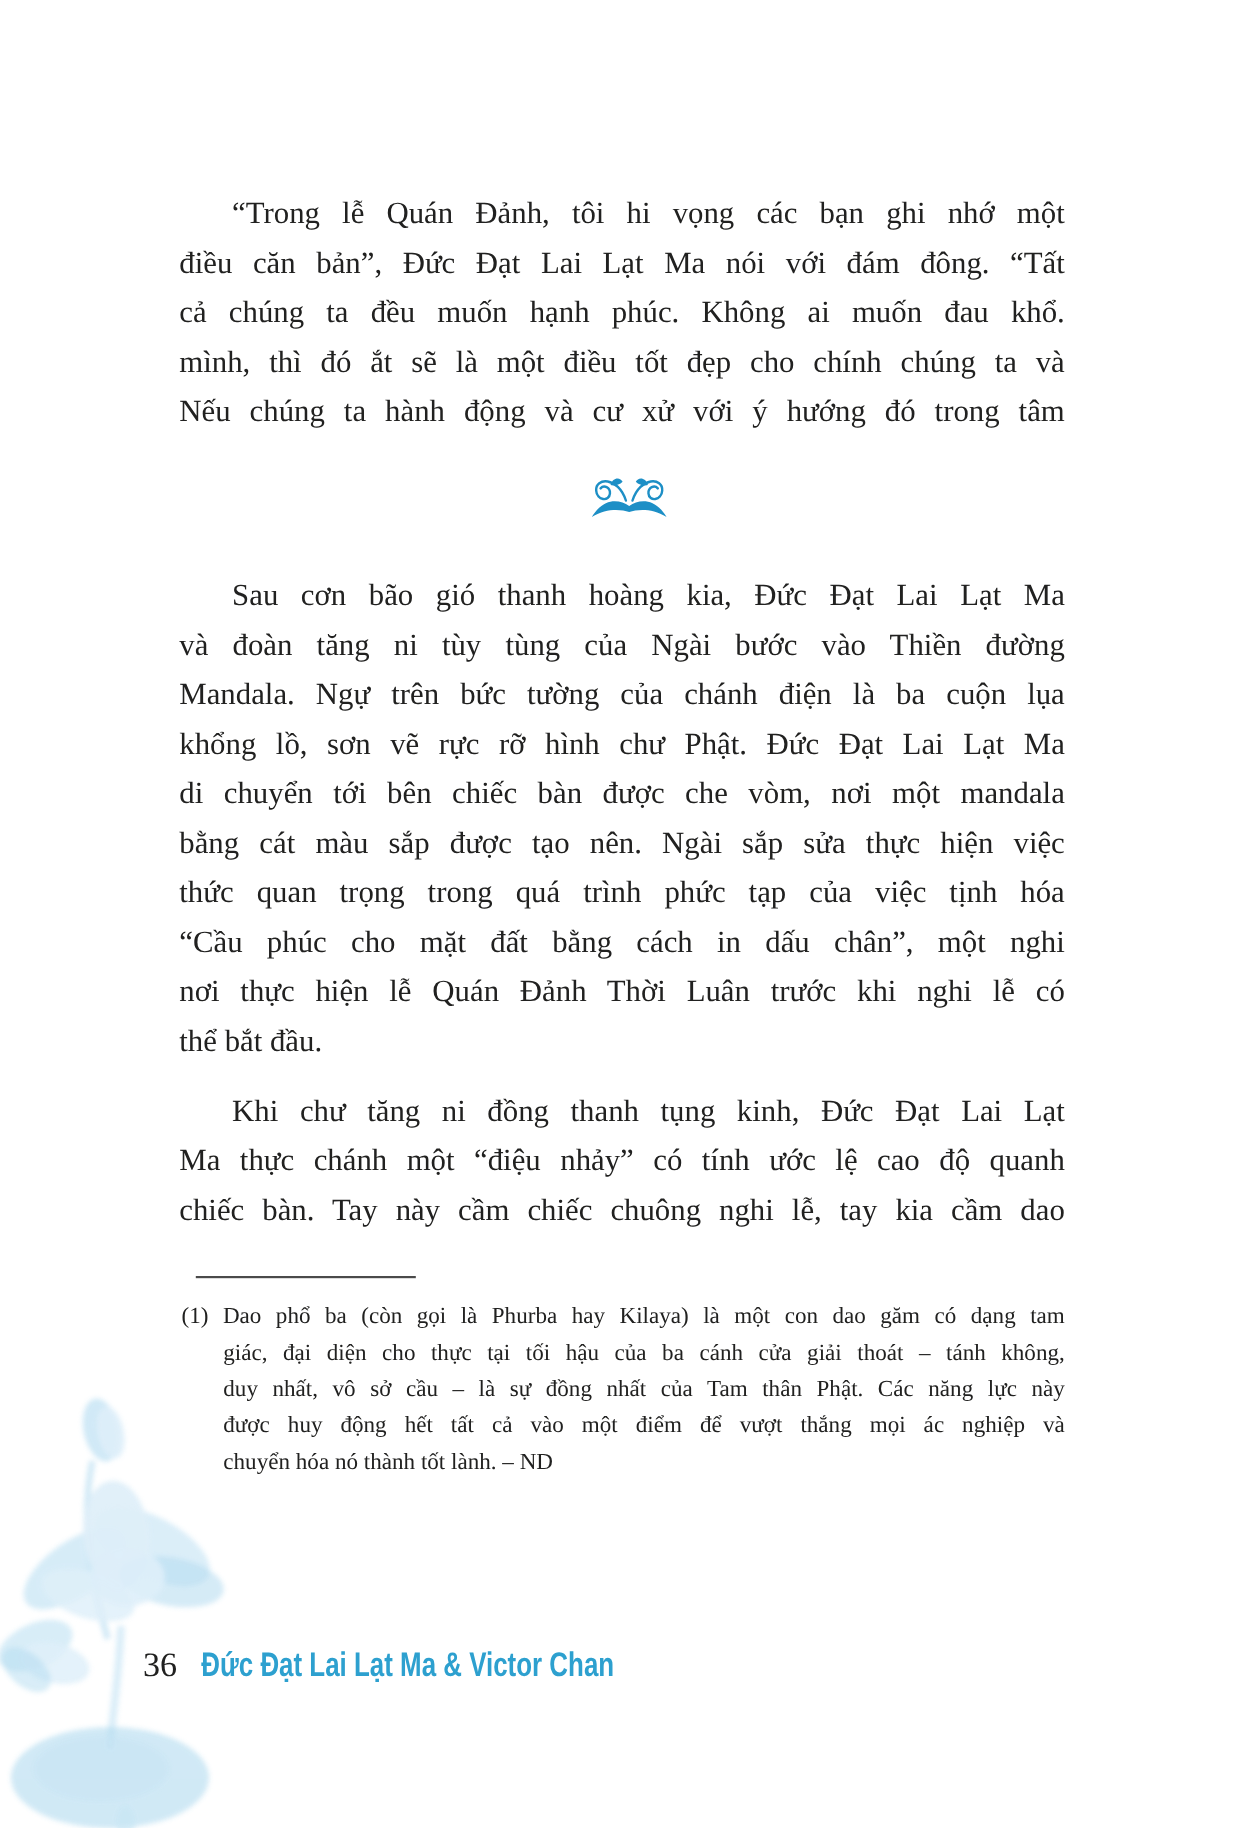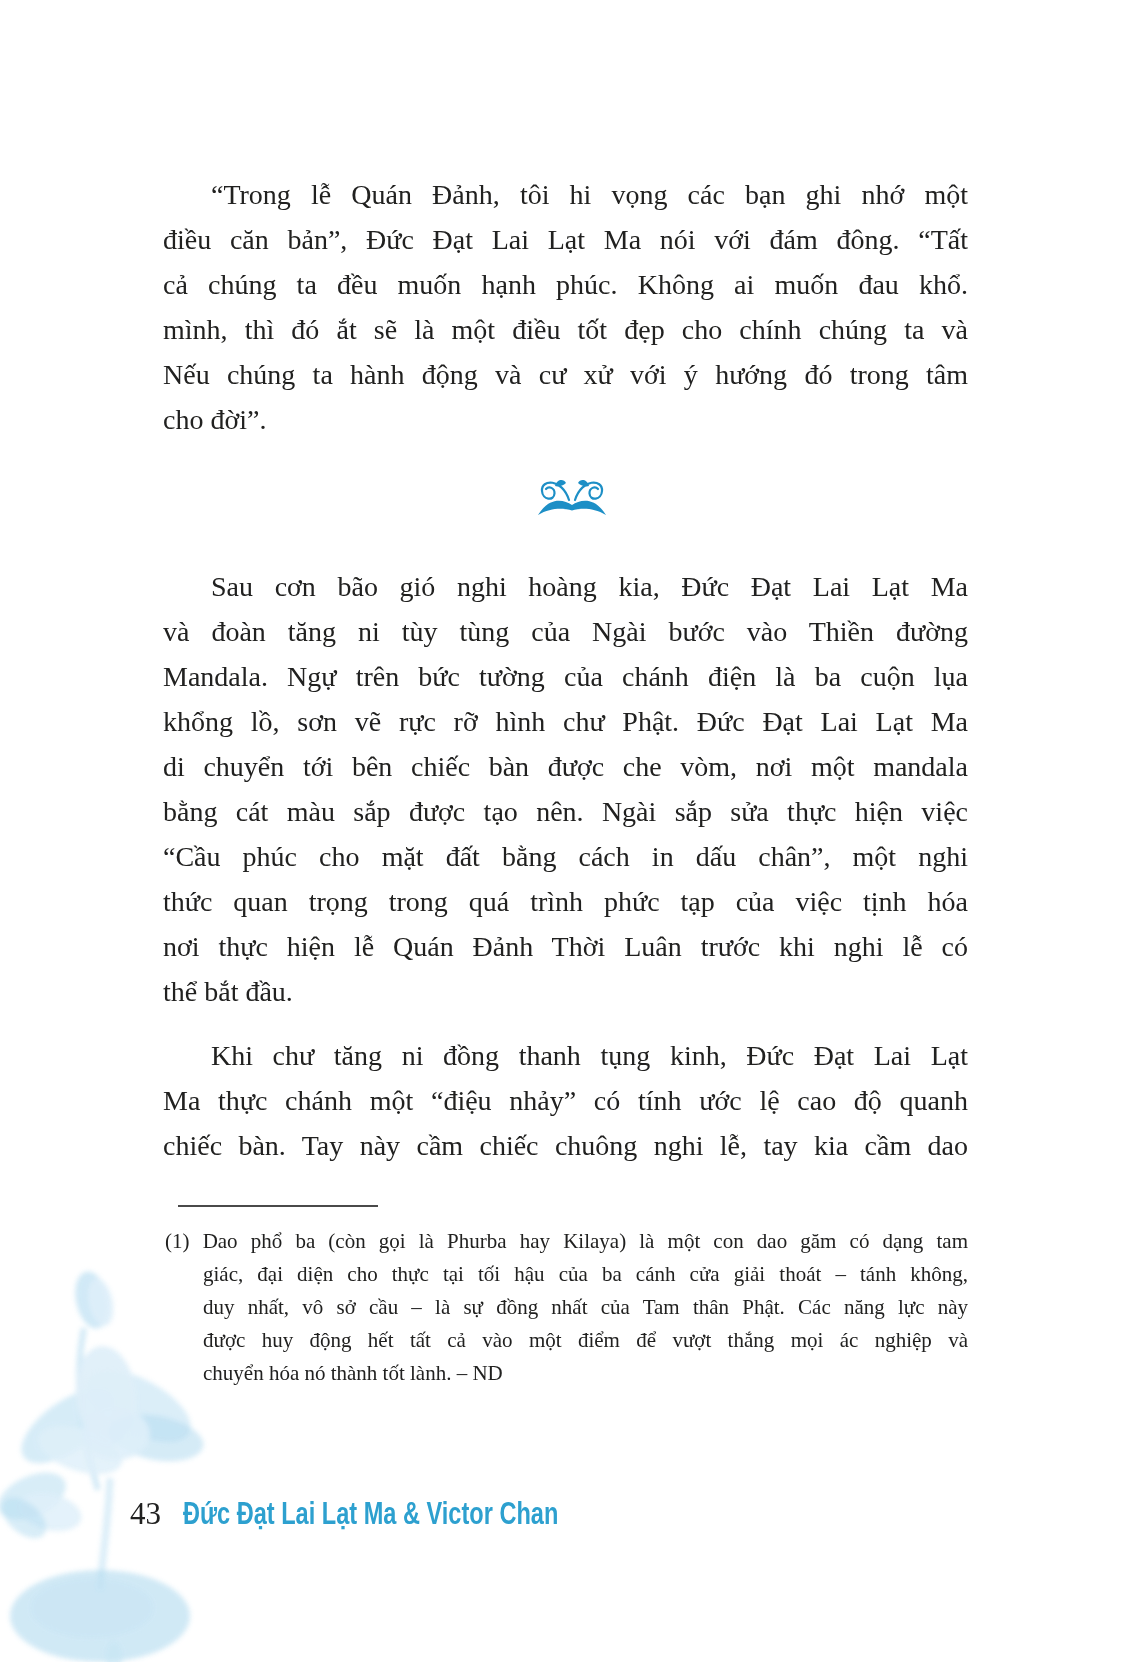--- a/index.html
+++ b/index.html
@@ -124,43 +124,42 @@
   </svg>
 
   <div class="content">
 
     <div class="para">
         <div class="line first">“Trong lễ Quán Đảnh, tôi hi vọng các bạn ghi nhớ một</div>
         <div class="line">điều căn bản”, Đức Đạt Lai Lạt Ma nói với đám đông. “Tất</div>
         <div class="line">cả chúng ta đều muốn hạnh phúc. Không ai muốn đau khổ.</div>
         <div class="line">mình, thì đó ắt sẽ là một điều tốt đẹp cho chính chúng ta và</div>
         <div class="line">Nếu chúng ta hành động và cư xử với ý hướng đó trong tâm</div>
-        <div class="line last">cho đời”.</div>
       </div>
 
     <div class="ornament">
 
       <svg viewBox="0 0 74 46" xmlns="http://www.w3.org/2000/svg" aria-hidden="true">
         <path d="M3,41 C14,23 28,25 37,31 C46,25 60,23 71,41 C58,33 45,34 37,36.5 C29,34 16,33 3,41 Z" fill="currentColor"></path>
         <path d="M34,26 C27,4 6,5 7,17 C7.5,26 19,27.5 19.5,19.5 C19.8,14 14,11.5 11,15" fill="none" stroke="currentColor" stroke-width="2.2" stroke-linecap="round"></path>
         <path d="M40,26 C47,4 68,5 67,17 C66.5,26 55,27.5 54.5,19.5 C54.2,14 60,11.5 63,15" fill="none" stroke="currentColor" stroke-width="2.2" stroke-linecap="round"></path>
         <path d="M20,12 C22,4.5 29,4.5 31,9 C28,12 23,13 20,12 Z" fill="currentColor"></path>
         <path d="M54,12 C52,4.5 45,4.5 43,9 C46,12 51,13 54,12 Z" fill="currentColor"></path>
       </svg>
     </div>
 
     <div class="para">
-        <div class="line first">Sau cơn bão gió nghi hoàng kia, Đức Đạt Lai Lạt Ma</div>
+        <div class="line first">Sau cơn bão gió thanh hoàng kia, Đức Đạt Lai Lạt Ma</div>
         <div class="line">và đoàn tăng ni tùy tùng của Ngài bước vào Thiền đường</div>
         <div class="line">Mandala. Ngự trên bức tường của chánh điện là ba cuộn lụa</div>
         <div class="line">khổng lồ, sơn vẽ rực rỡ hình chư Phật. Đức Đạt Lai Lạt Ma</div>
         <div class="line">di chuyển tới bên chiếc bàn được che vòm, nơi một mandala</div>
         <div class="line">bằng cát màu sắp được tạo nên. Ngài sắp sửa thực hiện việc</div>
+        <div class="line">thức quan trọng trong quá trình phức tạp của việc tịnh hóa</div>
         <div class="line">“Cầu phúc cho mặt đất bằng cách in dấu chân”, một nghi</div>
-        <div class="line">thức quan trọng trong quá trình phức tạp của việc tịnh hóa</div>
         <div class="line">nơi thực hiện lễ Quán Đảnh Thời Luân trước khi nghi lễ có</div>
         <div class="line last">thể bắt đầu.</div>
       </div>
 
     <div class="para">
         <div class="line first">Khi chư tăng ni đồng thanh tụng kinh, Đức Đạt Lai Lạt</div>
         <div class="line">Ma thực chánh một “điệu nhảy” có tính ước lệ cao độ quanh</div>
         <div class="line">chiếc bàn. Tay này cầm chiếc chuông nghi lễ, tay kia cầm dao</div>
       </div>
 
@@ -170,17 +169,17 @@
         <div class="line first">(1) Dao phổ ba (còn gọi là Phurba hay Kilaya) là một con dao găm có dạng tam</div>
         <div class="line">giác, đại diện cho thực tại tối hậu của ba cánh cửa giải thoát – tánh không,</div>
         <div class="line">duy nhất, vô sở cầu – là sự đồng nhất của Tam thân Phật. Các năng lực này</div>
         <div class="line">được huy động hết tất cả vào một điểm để vượt thắng mọi ác nghiệp và</div>
         <div class="line last">chuyển hóa nó thành tốt lành. – ND</div>
       </div>
 
   </div>
 
   <div class="footer">
-    <span class="page-num">43</span>
+    <span class="page-num">36</span>
     <span class="book-title">Đức Đạt Lai Lạt Ma &amp; Victor Chan</span>
   </div>
 
 </div>
 
 </body></html>

